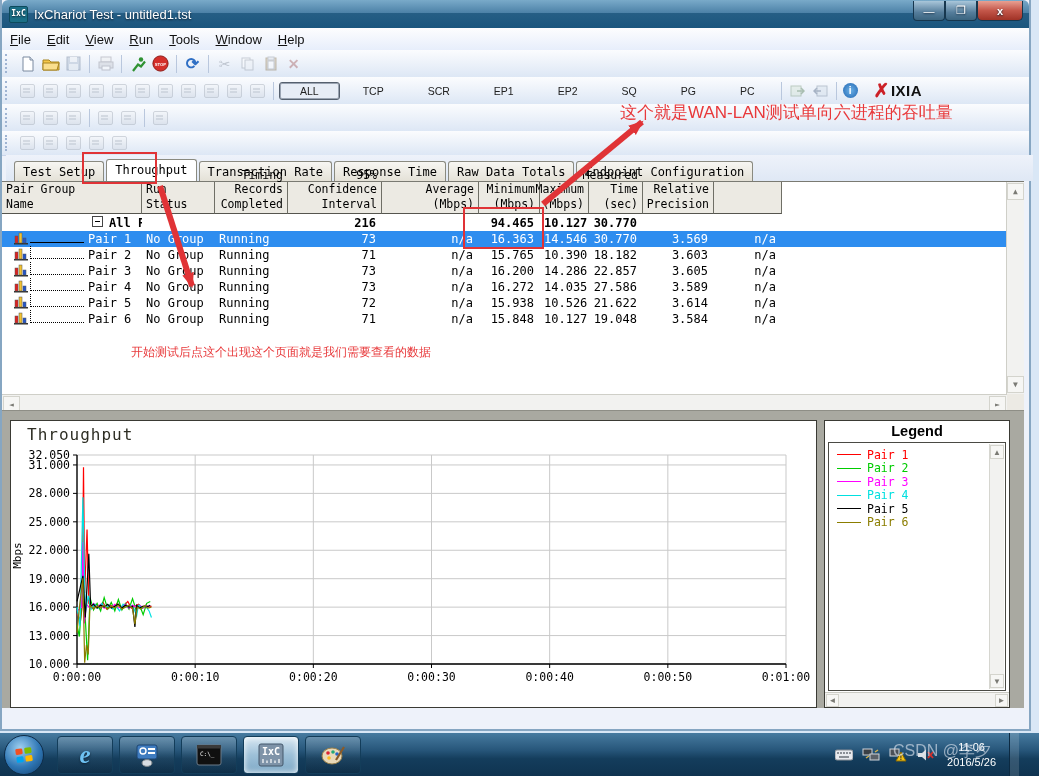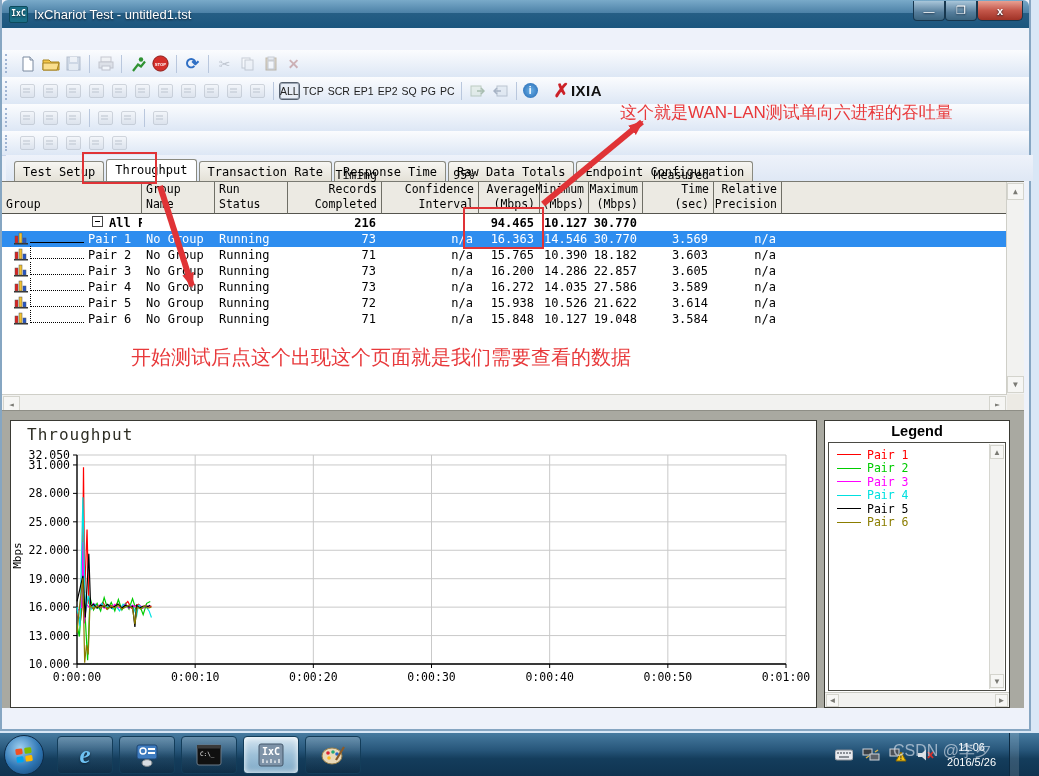--- a/index.html
+++ b/index.html
@@ -24,21 +24,21 @@
   .menu-item{padding:2px 8px;display:inline-block;}
   .menu-item::first-letter{text-decoration:underline;}
   .tbrow{position:absolute;left:0;width:100%;background:linear-gradient(#fbfcfe,#dde7f5);
          border-bottom:1px solid #c9d5ea;display:flex;align-items:center;}
   .grip{width:4px;height:70%;border-left:2px dotted #9fb4d2;margin:0 5px 0 3px;}
   .tbsep{width:1px;height:18px;background:#b9c7dd;margin:0 4px;}
   .ticon{width:21px;height:20px;display:flex;align-items:center;justify-content:center;margin:0 1px;}
   .ticon.dis{opacity:.42;filter:grayscale(35%);}
   .gicon{width:13px;height:12px;border:1px solid #9aa6b8;background:linear-gradient(#f2f5fa,#cfd8e6);border-radius:2px;position:relative;}
   .gicon::after{content:"";position:absolute;left:2px;top:3px;width:7px;height:2px;background:#aab6c8;box-shadow:0 3px 0 #aab6c8;}
-  .viewbtn{font-size:10.5px;color:#222;padding:2px 0;margin:0 1px;border:1px solid transparent;border-radius:3px;}
+  .viewbtn{font-size:10.5px;color:#222;padding:2px 20px;margin:0 1px;border:1px solid transparent;border-radius:3px;}
   .viewbtn.sel{border:1px solid #55606e;box-shadow:inset 0 0 0 1px #9aa4b2;background:#e7edf6;}
   .brand{display:flex;align-items:center;font-weight:900;font-size:15px;letter-spacing:.5px;color:#111;margin-left:8px;}
   .brand .bx{color:#cc2027;font-size:19px;margin-right:1px;font-weight:900;}
   .infoicon{width:15px;height:15px;border-radius:50%;background:radial-gradient(#6db2e8,#1f64b0);color:#fff;
             font-size:10px;font-weight:bold;text-align:center;line-height:15px;margin:0 8px 0 2px;}
   
   .tabbar{position:absolute;left:4px;top:155px;width:100%;height:26px;background:linear-gradient(#eef2fa,#dfe8f5);display:flex;align-items:flex-end;padding-left:8px;box-sizing:border-box;text-align:center;}
   .tab{font-size:12px;color:#000;background:linear-gradient(#f7f6f2,#e4e1d7);border:1px solid #8a8a80;border-bottom:none;
        border-radius:3px 3px 0 0;padding:3px 8px 2px;margin-right:2px;}
   .tab.active{background:#fff;padding-bottom:4px;position:relative;z-index:3;}
@@ -111,20 +111,29 @@
   <div class="titlebar">
     <div class="appicon">IxC</div>
     <span>IxChariot Test - untitled1.tst</span>
     <div class="winbtns">
       <div class="winbtn">—</div>
       <div class="winbtn">❐</div>
       <div class="winbtn close">x</div>
     </div>
   </div>
 
+  <div class="menubar">
+      <span class="menu-item">File</span>
+      <span class="menu-item">Edit</span>
+      <span class="menu-item">View</span>
+      <span class="menu-item">Run</span>
+      <span class="menu-item">Tools</span>
+      <span class="menu-item">Window</span>
+      <span class="menu-item">Help</span>
+    </div>
 
   <div class="tbrow" style="top:50px;height:27px;">
       <div class="grip"></div>
       <span id="tb1" style="display:flex;align-items:center;">
         <span class="ticon">
           <svg width="16" height="16">
             <path d="M3 1h7l3 3v11H3z" fill="#fff" stroke="#7a8aa0"></path>
             <path d="M10 1v3h3" fill="#dde4ee" stroke="#7a8aa0"></path>
           </svg>
         </span>
@@ -304,21 +313,20 @@
       <span class="tab">Test Setup</span>
       <span class="tab active">Throughput</span>
       <span class="tab">Transaction Rate</span>
       <span class="tab">Response Time</span>
       <span class="tab">Raw Data Totals</span>
       <span class="tab">Endpoint Configuration</span>
     </div>
 
   <div class="tablearea mono">
     <div class="thead tgrid" id="thead">
-        <div class="th">Group</div>
         <div class="th">Pair Group
 Name</div>
         <div class="th">Run Status</div>
         <div class="th r">Timing Records
 Completed</div>
         <div class="th r">95% Confidence
 Interval</div>
         <div class="th r">Average
 (Mbps)</div>
         <div class="th r">Minimum
@@ -662,21 +670,21 @@
       <div>2016/5/26</div>
     </div>
     <div class="showdesk"></div>
   </div>
 </div>
 <div class="watermark">CSDN @李夕</div>
 
 <div class="redrect" style="left:82px;top:152px;width:71px;height:28px;"></div>
 <div class="redrect" style="left:463px;top:207px;width:77px;height:38px;"></div>
 <div class="rednote" style="left:620px;top:101px;font-size:17px;">这个就是WAN-LAN测试单向六进程的吞吐量</div>
-<div class="rednote" style="left:131px;top:344px;font-size:20px;">开始测试后点这个出现这个页面就是我们需要查看的数据</div>
+<div class="rednote" style="left:131px;top:344px;font-size:12px;">开始测试后点这个出现这个页面就是我们需要查看的数据</div>
 <svg class="annot-svg">
   <defs>
     <marker id="ah" markerUnits="userSpaceOnUse" markerWidth="20" markerHeight="16" refX="13" refY="6" orient="auto">
       <polygon points="0 0, 15 6, 0 12" fill="#e03336"></polygon>
     </marker>
   </defs>
   <line x1="160" y1="186" x2="192" y2="286" stroke="#e03336" stroke-width="6" marker-end="url(#ah)"></line>
   <line x1="543" y1="204" x2="642" y2="122" stroke="#e03336" stroke-width="6" marker-end="url(#ah)"></line>
 </svg>
 

